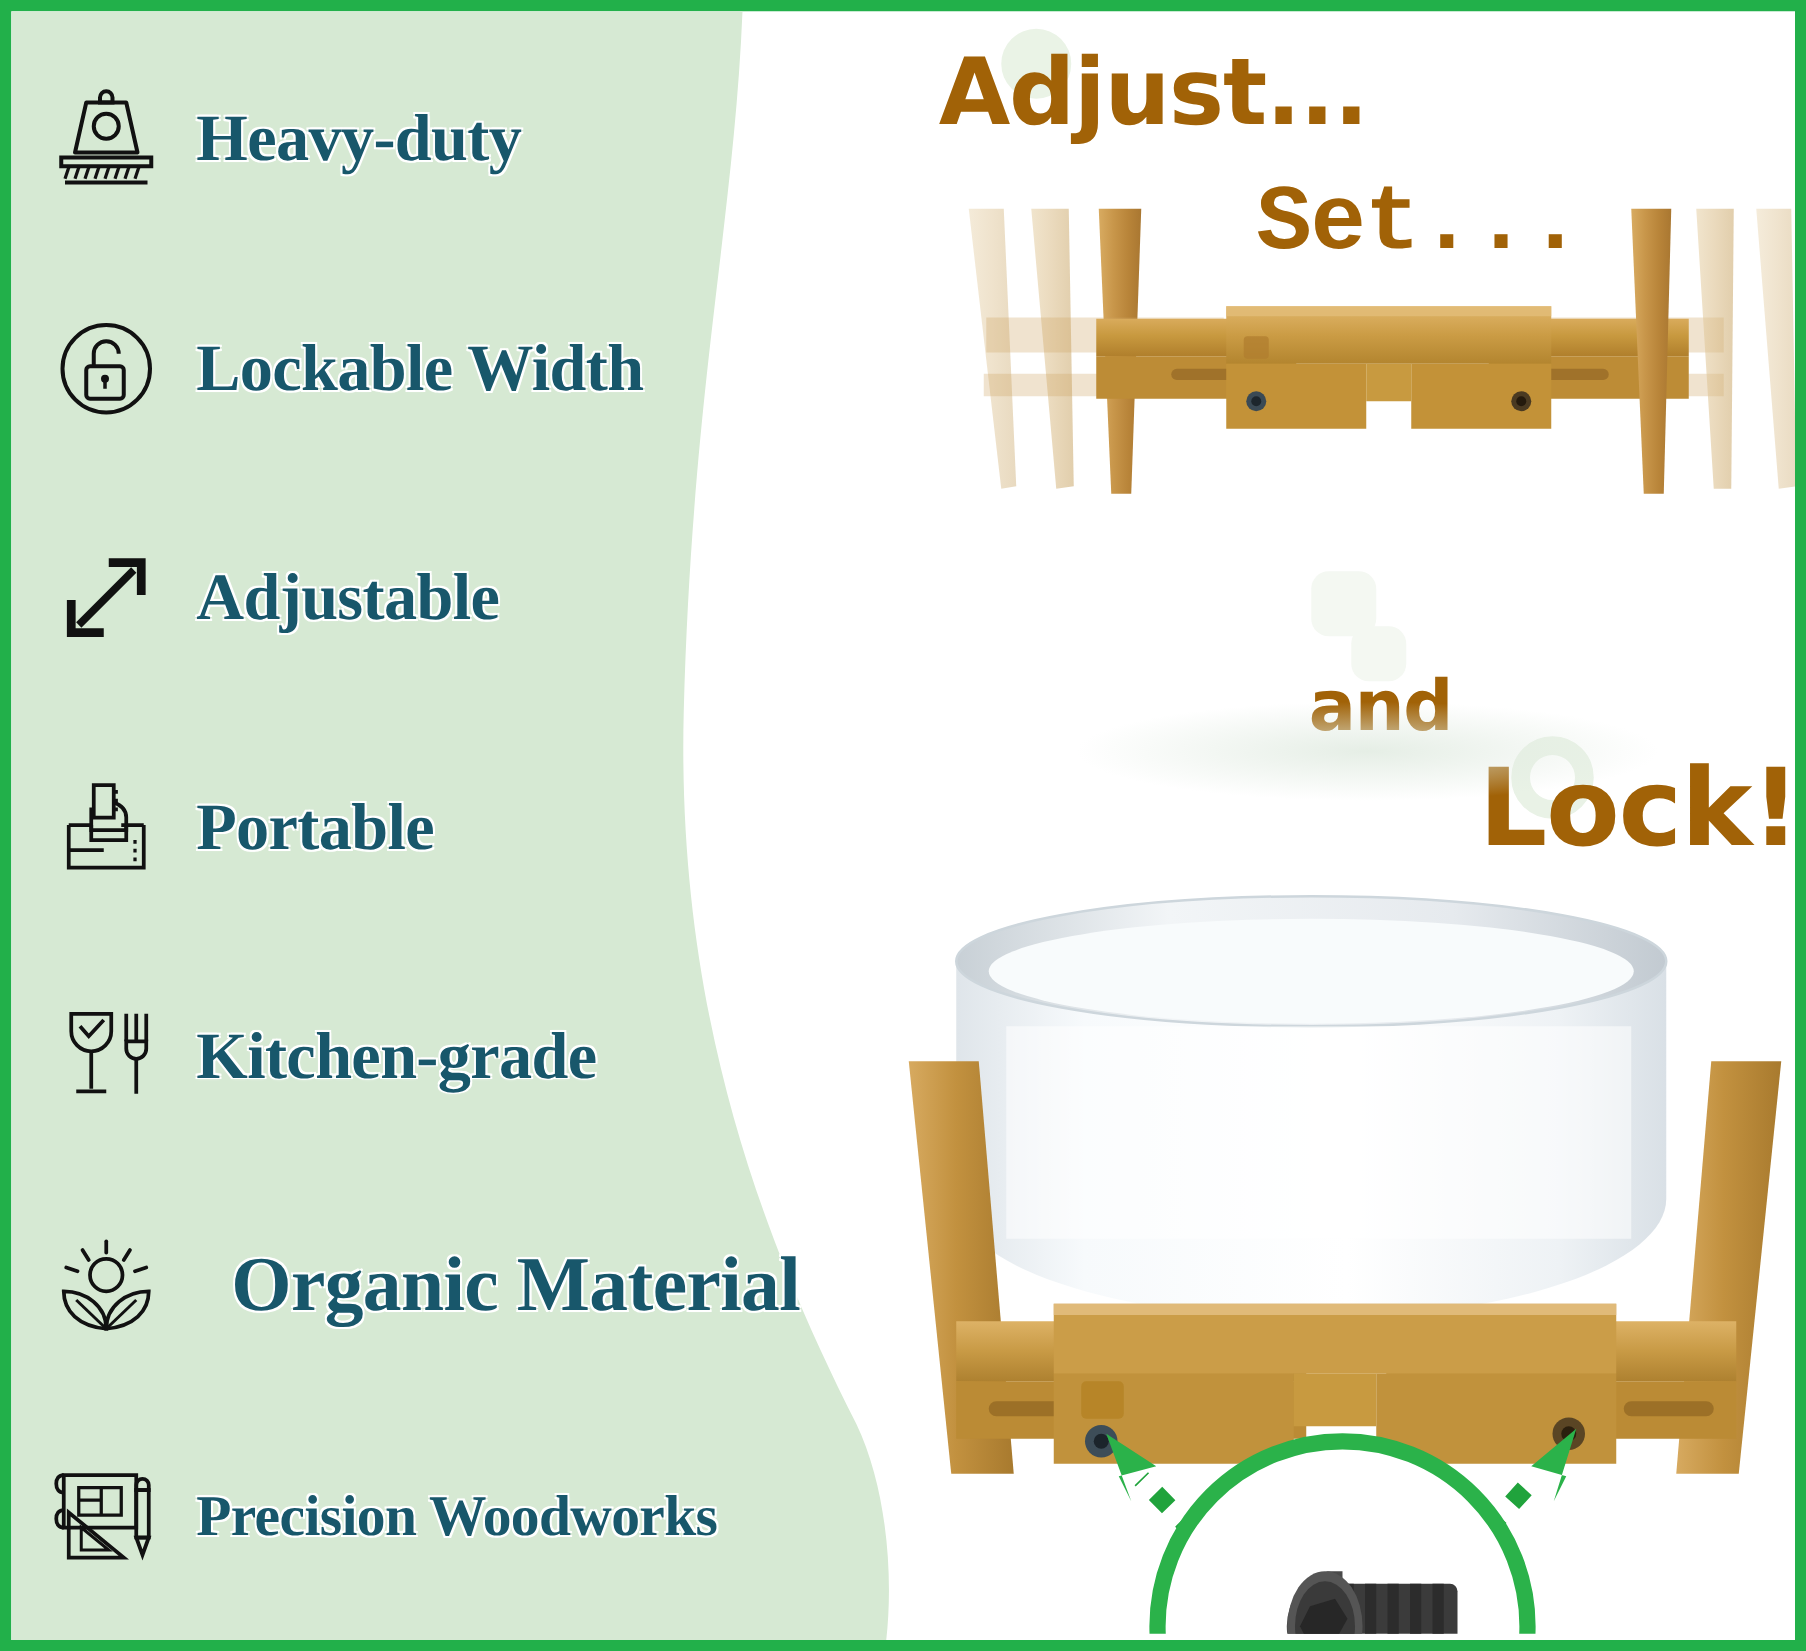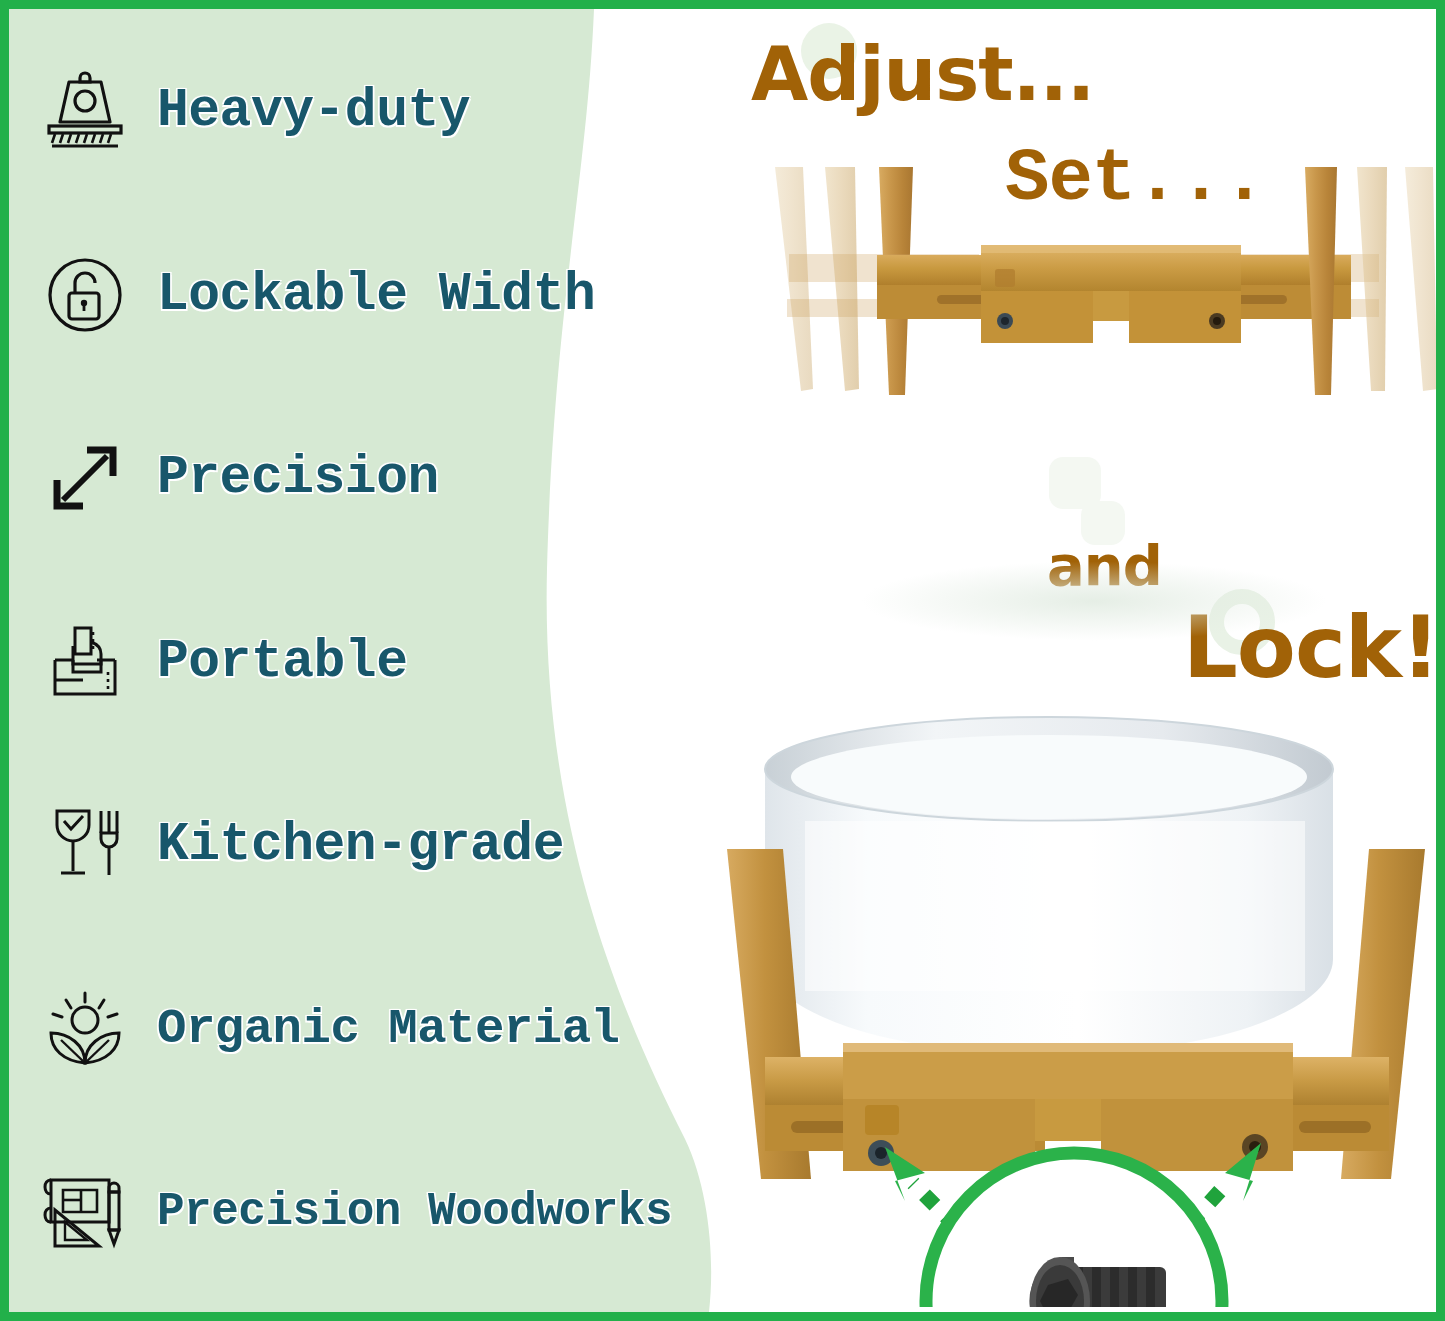--- a/index.html
+++ b/index.html
@@ -33,32 +33,32 @@
     height:152px;
     padding-left:28px;
   }
   .f-icon{
     width:96px;height:96px;flex:0 0 96px;
     display:flex;align-items:center;justify-content:center;
     margin-right:24px;
   }
   .f-icon svg{display:block;}
   .f-label{
-    font-family:Liberation Mono, monospace;
+    font-family:Liberation Serif, serif;
     font-weight:bold;
     font-size:53px;
     letter-spacing:-0.5px;
     color:#18576b;
     white-space:nowrap;
     text-shadow:
       -1.5px -1.5px 0 #ffffff, 1.5px -1.5px 0 #ffffff,
       -1.5px  1.5px 0 #ffffff, 1.5px  1.5px 0 #ffffff,
        0 0 3px #ffffff;
   }
-  .f-label.sm{font-size:49px;}
+  .f-label.sm{font-size:62px;margin-left:28px;}
   .f-label.xs{font-size:46px;}
 
   
   .right{
     position:absolute;left:700px;top:0;width:736px;height:1303px;
   }
 
   .headline{
     position:absolute;
     font-family:"DejaVu Sans",sans-serif;
@@ -152,21 +152,21 @@
       </div>
 
       <div class="feature">
         <span class="f-icon">
           <svg width="92" height="92" viewBox="0 0 92 92" fill="none" stroke="#111" stroke-width="5">
             <line x1="24" y1="68" x2="68" y2="24" stroke-width="6"></line>
             <polyline points="48,18 74,18 74,44" stroke-width="7" stroke-linejoin="miter"></polyline>
             <polyline points="44,74 18,74 18,48" stroke-width="7" stroke-linejoin="miter"></polyline>
           </svg>
         </span>
-        <span class="f-label">Precision</span>
+        <span class="f-label">Adjustable</span>
       </div>
 
       <div class="feature">
         <span class="f-icon">
           <svg width="92" height="92" viewBox="0 0 92 92" fill="none" stroke="#111" stroke-width="3">
             <path d="M36 12h16v26h-16z"></path>
             <path d="M52 26c6 2 10 6 10 12v10H34V30"></path>
             <path d="M34 44v12h28V44"></path>
             <path d="M16 44h18M58 44h18"></path>
             <path d="M16 44v34h60V44"></path>

